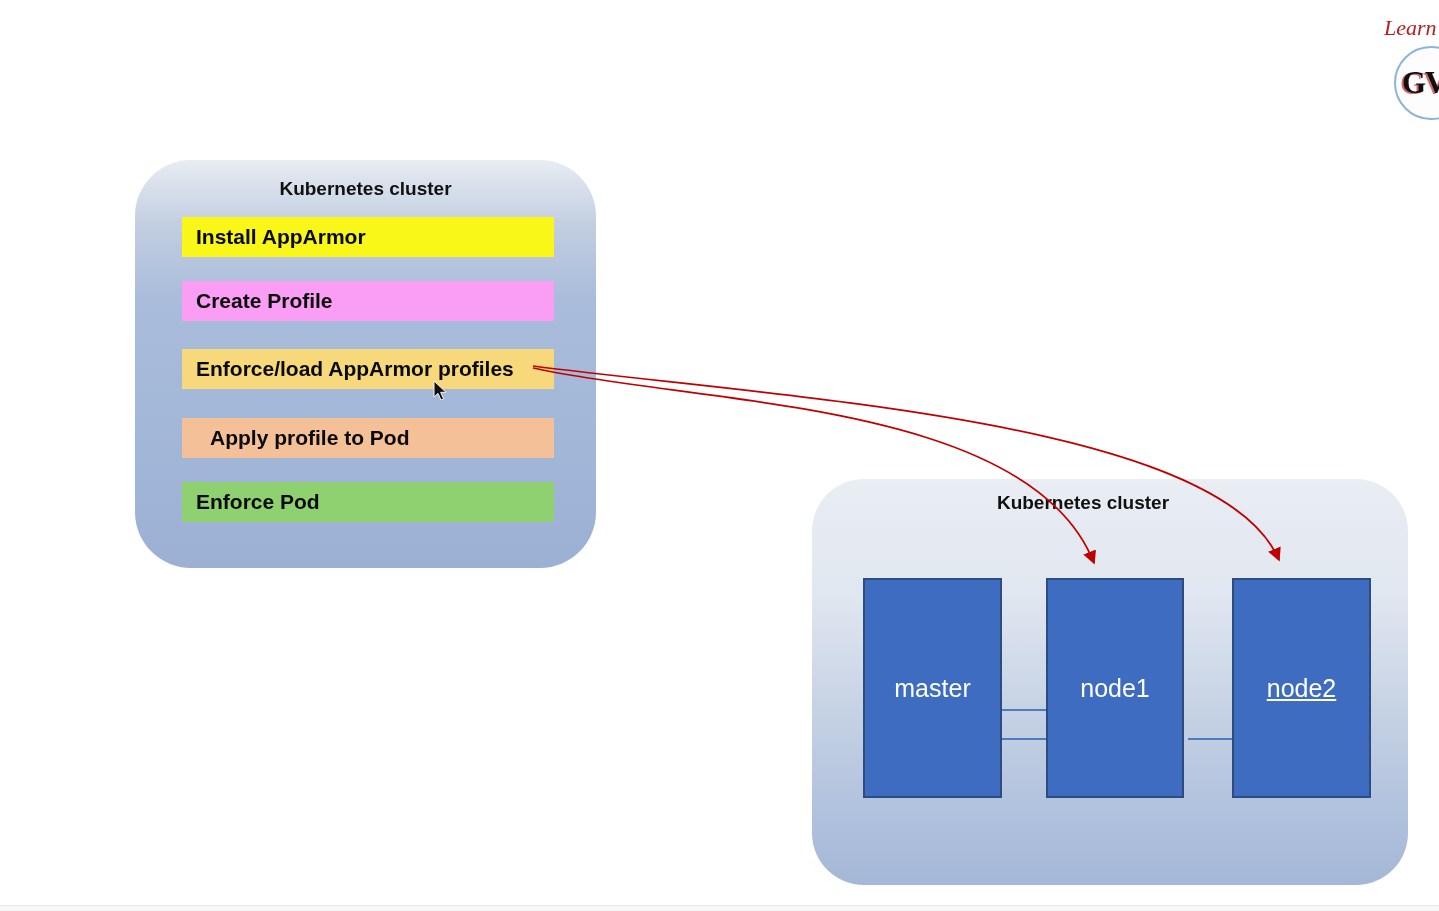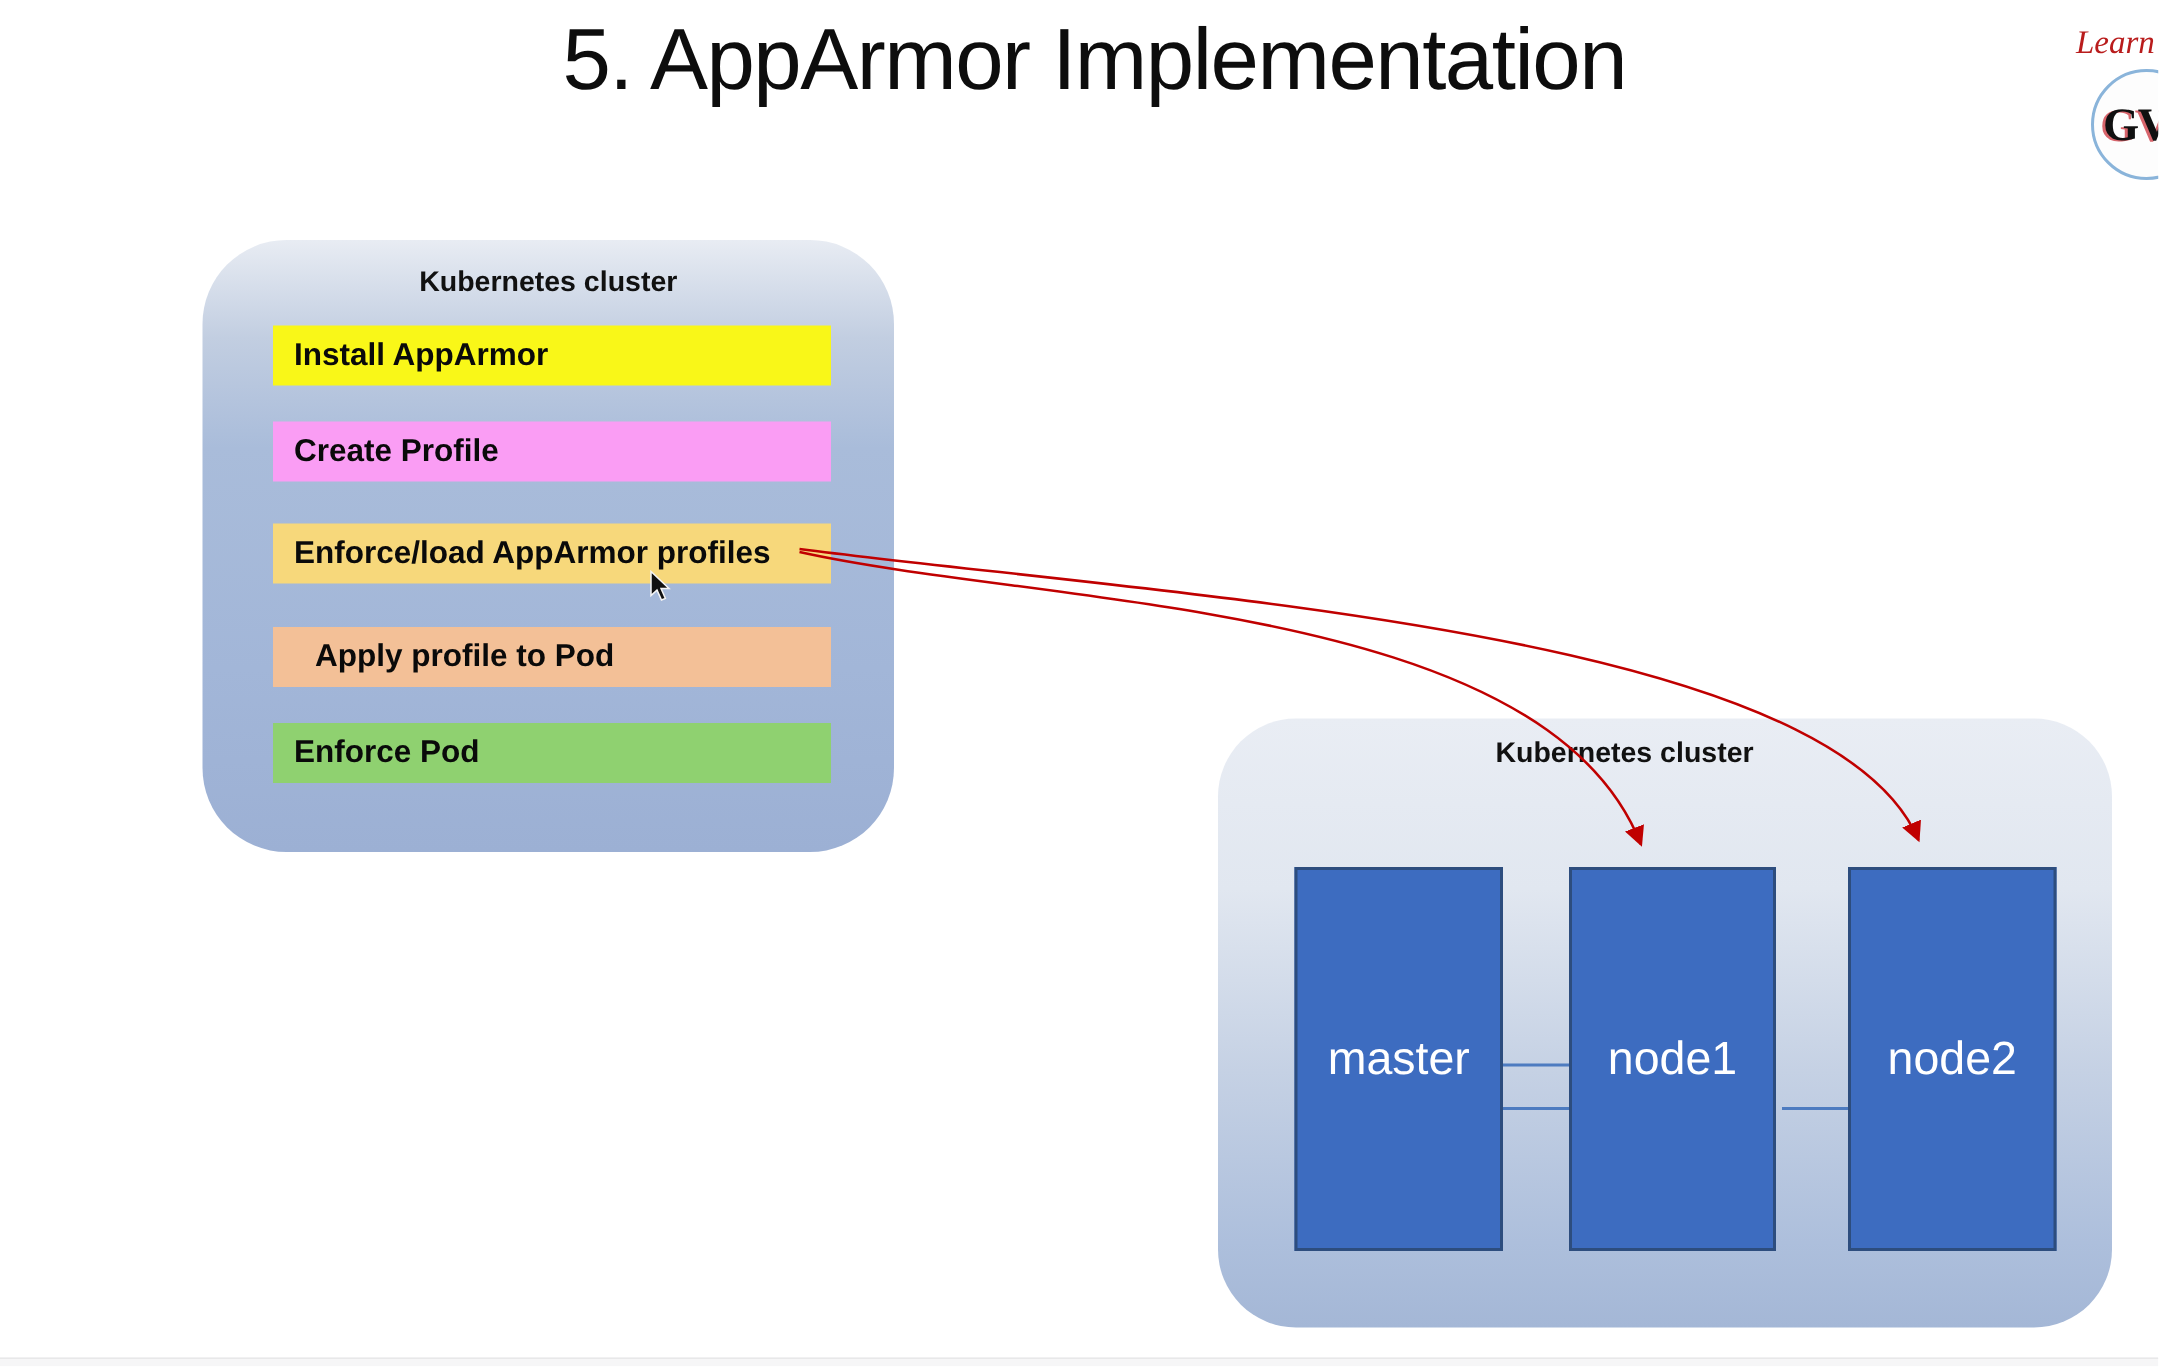--- a/index.html
+++ b/index.html
@@ -47,23 +47,23 @@
     padding-left:14px;box-sizing:border-box;font-size:21px;font-weight:600;color:#0a0a0a;
     white-space:nowrap;
   }
   .step-0{top:57px;}
   .step-1{top:121px;}
   .step-2{top:189px;}
   .step-3{top:258px;padding-left:28px;}
   .step-4{top:322px;}
   
   .node-rect{
-    position:absolute;top:99px;height:256px;width:139px;box-sizing:border-box;
+    position:absolute;top:99px;height:220px;width:139px;box-sizing:border-box;
     border:2px solid #2d4d7e;display:flex;align-items:center;justify-content:center;
-    font-size:31px;color:#ffffff;
+    font-size:25px;color:#ffffff;
   }
   .node-0{left:51px;}
   .node-1{left:234px;width:138px;}
   .node-2{left:420px;}
   .link-line{position:absolute;height:2px;background:#4d7bc0;}
   .link-a{left:190px;top:230px;width:50px;}
   .link-b{left:190px;top:259px;width:50px;}
   .link-c{left:376px;top:259px;width:46px;}
   
   .arrow-overlay{position:absolute;left:0;top:0;pointer-events:none;}
@@ -71,21 +71,20 @@
   .bottom-strip{
     position:absolute;left:0;bottom:0;width:100%;height:6px;background:#f6f6f7;
     border-top:1px solid #e8e8e9;box-sizing:border-box;
   }
 </style>
 </head>
 <body>
 
 <div class="stage">
 
-  <div class="slide-title">5. AppArmor Implementation</div>
 
   <div class="logo-learn">Learn</div>
   <div class="logo-badge">
     <span>GV</span>
   </div>
 
   <div class="cluster cluster-left">
     <div class="cluster-title">Kubernetes cluster</div>
     <div class="step-bar step-1" style="background: rgb(250, 157, 244);">Create Profile</div>
     <div class="step-bar step-0" style="background: rgb(249, 247, 24);">Install AppArmor</div>
@@ -94,21 +93,21 @@
     <div class="step-bar step-4" style="background: rgb(143, 209, 112);">Enforce Pod</div>
   </div>
 
   <div class="cluster cluster-right">
     <div class="cluster-title">Kubernetes cluster</div>
     <div class="link-line link-a"></div>
     <div class="link-line link-b"></div>
     <div class="link-line link-c"></div>
     <div class="node-rect node-0" style="background: rgb(61, 108, 192);">master</div>
     <div class="node-rect node-1" style="background: rgb(61, 108, 192);">node1</div>
-    <div class="node-rect node-2" style="background: rgb(61, 108, 192);">node2</div>
+    <div class="node-rect node-2" style="background: rgb(61, 108, 192); text-decoration: underline;">node2</div>
   </div>
 
   <svg class="arrow-overlay" width="1439" height="911" viewBox="0 0 1439 911">
     <defs>
       <marker id="ah" markerWidth="9" markerHeight="9" refX="7" refY="4" orient="auto">
         <path d="M0,0 L8,4 L0,8 Z" fill="#c00000"></path>
       </marker>
     </defs>
     <path d="M533,368 C700,405 1030,400 1094,563" fill="none" stroke-width="1.7" marker-end="url(#ah)" stroke="#c00000"></path>
     <path d="M533,366 C780,398 1220,420 1279,560" fill="none" stroke-width="1.7" marker-end="url(#ah)" stroke="#c00000"></path>

